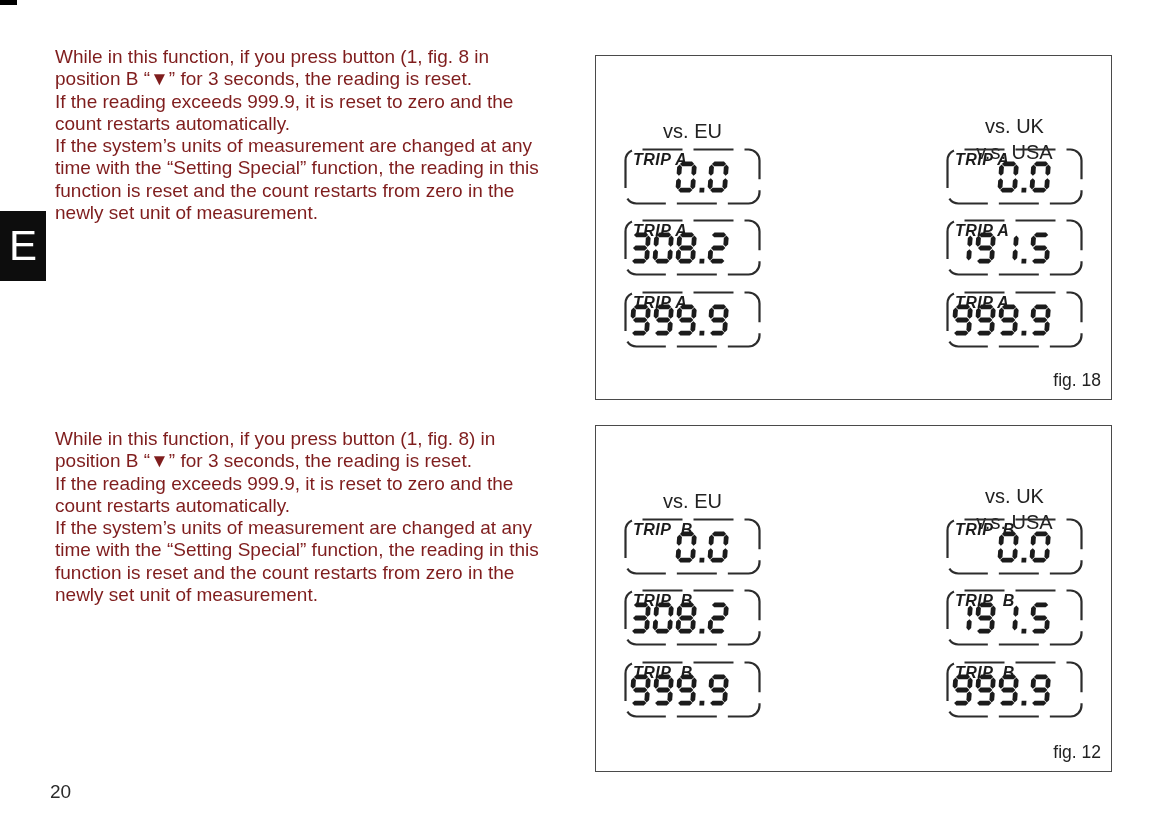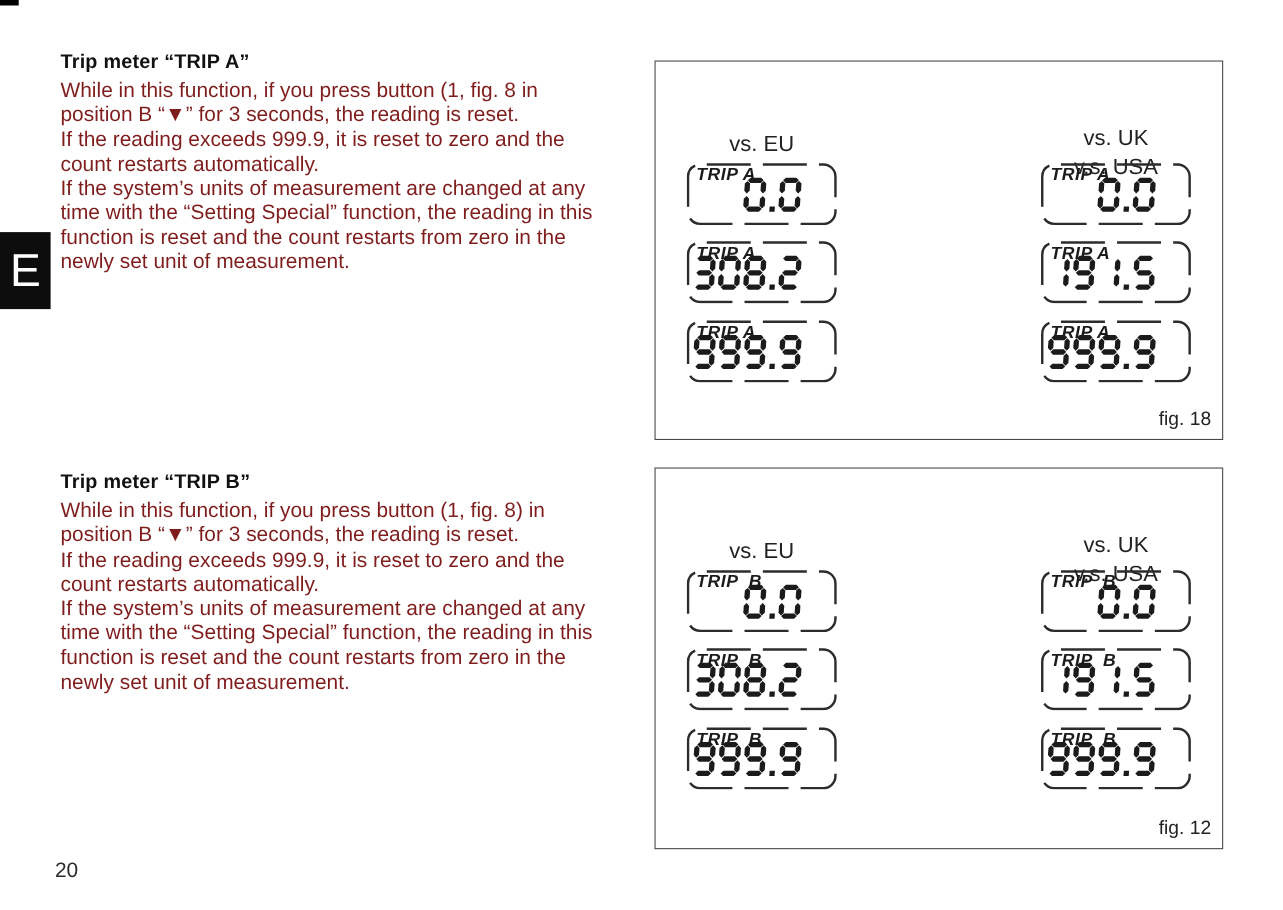--- a/index.html
+++ b/index.html
@@ -57,33 +57,31 @@
 </head>
 <body>
 
 <div class="corner-mark"></div>
 
 <div class="side-tab">
   <span>E</span>
 </div>
 
 <div class="section sec-a">
-  <h2>Trip meter “TRIP A”</h2>
   <div class="body">While in this function, if you press button (1, fig. 8 in
 position B “▼” for 3 seconds, the reading is reset.
 If the reading exceeds 999.9, it is reset to zero and the
 count restarts automatically.
 If the system’s units of measurement are changed at any
 time with the “Setting Special” function, the reading in this
 function is reset and the count restarts from zero in the
 newly set unit of measurement.</div>
 </div>
 
 <div class="section sec-b">
-  <h2>Trip meter “TRIP B”</h2>
   <div class="body">While in this function, if you press button (1, fig. 8) in
 position B “▼” for 3 seconds, the reading is reset.
 If the reading exceeds 999.9, it is reset to zero and the
 count restarts automatically.
 If the system’s units of measurement are changed at any
 time with the “Setting Special” function, the reading in this
 function is reset and the count restarts from zero in the
 newly set unit of measurement.</div>
 </div>
 

